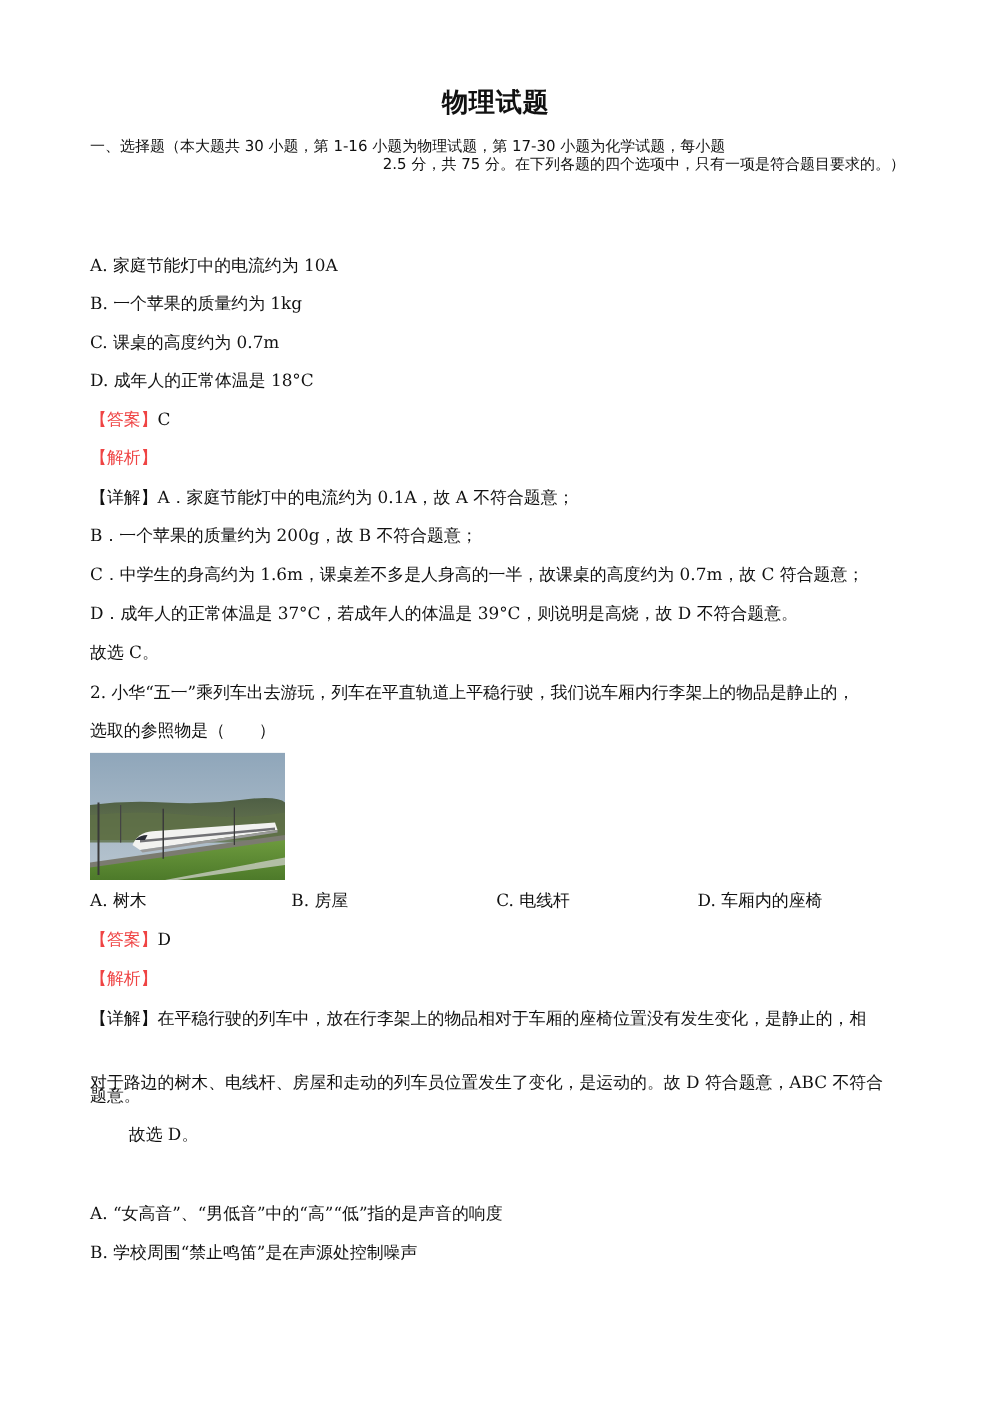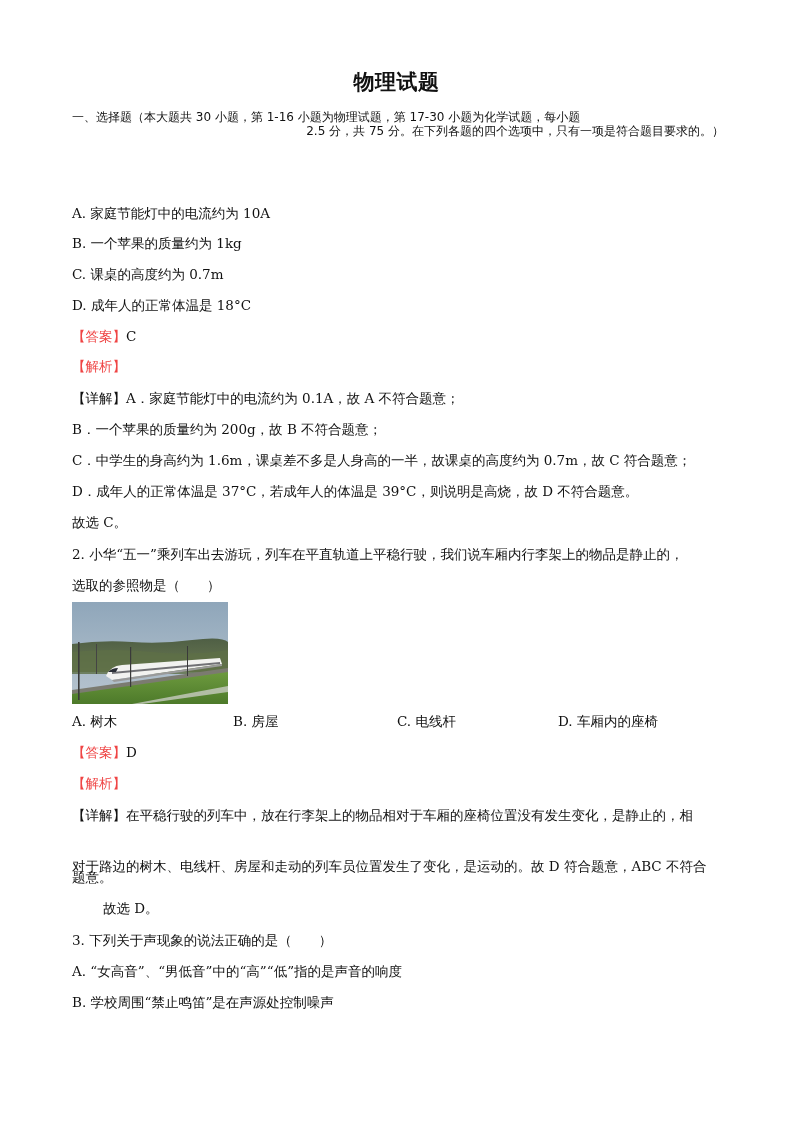--- a/index.html
+++ b/index.html
@@ -157,17 +157,16 @@
     <span class="label-blue">【解析】</span>
   </div>
 
   <div class="line" style="top:805px;">
     <span>【详解】</span><span>在平稳行驶的列车中，放在行李架上的物品相对于车厢的座椅位置没有发生变化，是静止的，相</span>
   </div>
   <div class="line" style="top:836px;margin-top:20px;">对于路边的树木、电线杆、房屋和走动的列车员位置发生了变化，是运动的。故 D 符合题意，ABC 不符合</div>
   <div class="line" style="top:867px;">题意。</div>
   <div class="line" style="top:898px;margin-left:31px;">故选 D。</div>
 
-  <div class="line" style="top:930px;">3. 下列关于声现象的说法正确的是（　　）</div>
   <div class="line" style="top:961px;">A. “女高音”、“男低音”中的“高”“低”指的是声音的响度</div>
   <div class="line" style="top:992px;">B. 学校周围“禁止鸣笛”是在声源处控制噪声</div>
 
 </div>
 
 </body></html>

